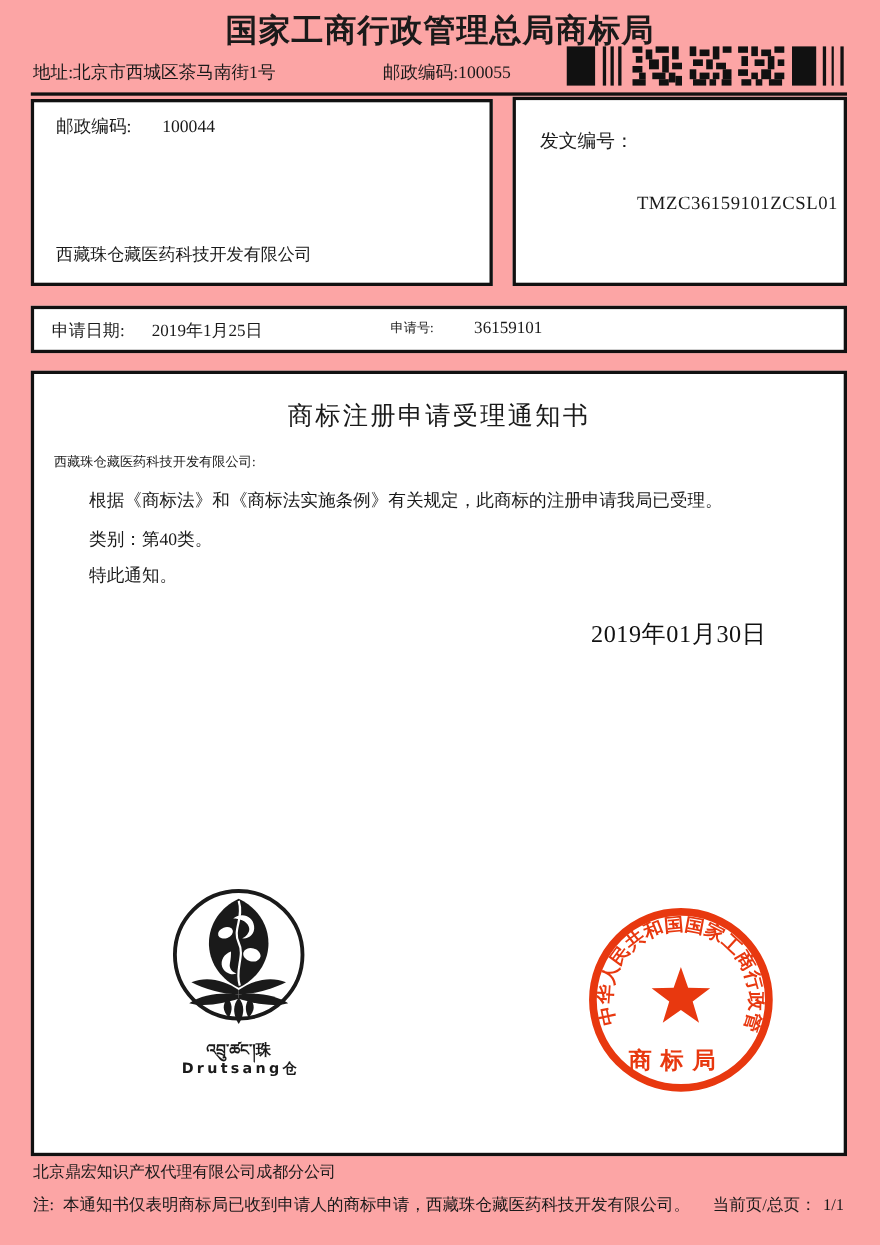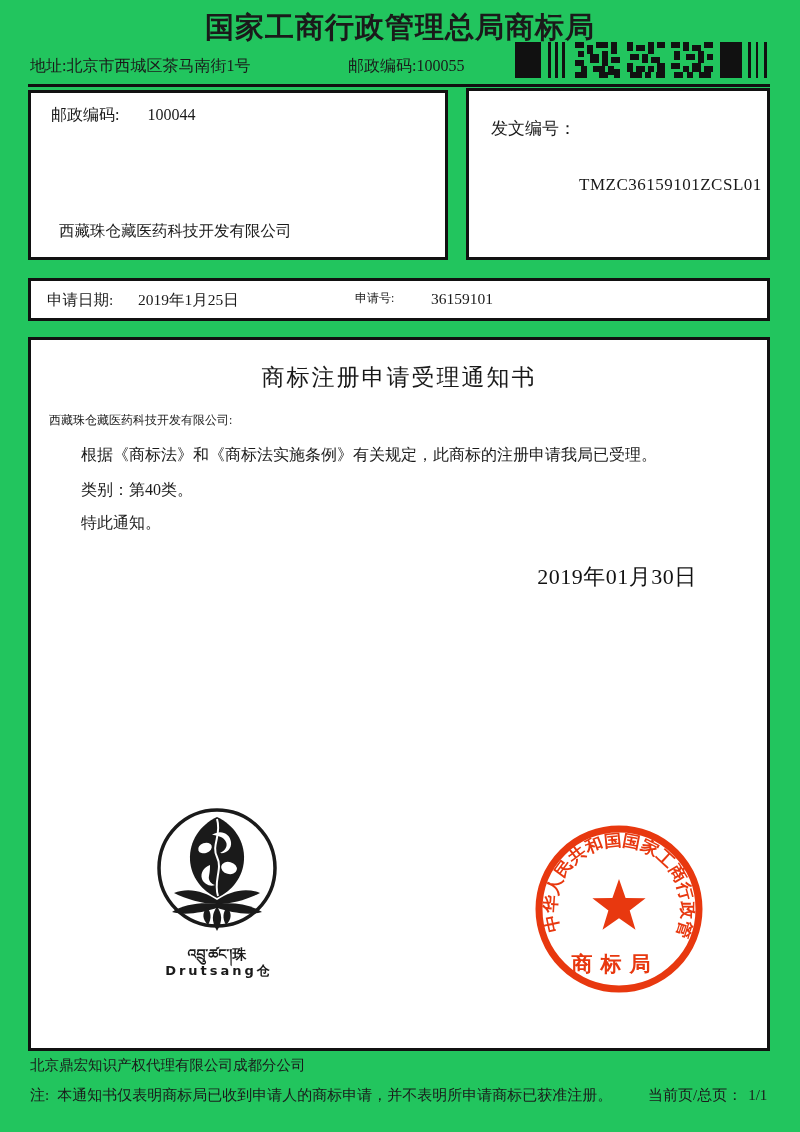--- a/index.html
+++ b/index.html
@@ -1,37 +1,37 @@
 <!DOCTYPE html>
 <html><head>
 <meta charset="utf-8">
 <style>
   * { margin: 0; padding: 0; box-sizing: border-box; }
   body { background: #ffffff; font-family: "Liberation Serif", "DejaVu Serif", serif; color: #1a1a1a; }
-  .page { position: relative; width: 800px; height: 1132px; background: #22c55e; overflow: hidden; margin: 0 auto; }
+  .page { position: relative; width: 800px; height: 1132px; background: #fca5a5; overflow: hidden; margin: 0 auto; }
 
   .doc-title { position: absolute; top: 8px; left: 0; width: 100%; text-align: center;
                font-size: 29px; font-weight: bold; letter-spacing: 1px; }
 
   .addr-line   { position: absolute; top: 56px; left: 30px; font-size: 16px; }
   .postal-line { position: absolute; top: 56px; left: 348px; font-size: 16px; }
   .barcode     { position: absolute; top: 42px; left: 515px; width: 255px; height: 36px; }
 
   .header-rule { position: absolute; top: 84px; left: 28px; width: 742px; height: 3px; background: #111; }
 
   .box { position: absolute; border: 3px solid #111; background: #fff; }
   .recipient-box { left: 28px; top: 90px; width: 420px; height: 170px; }
   .dispatch-box  { left: 466px; top: 88px; width: 304px; height: 172px; }
   .appbar-box    { left: 28px; top: 278px; width: 742px; height: 43px; padding-left: 22px; }
   .main-box      { left: 28px; top: 337px; width: 742px; height: 714px; }
 
   .recipient-box .postal-row { position: absolute; top: 12px; left: 20px; font-size: 16px; }
   .recipient-box .postal-row .val { margin-left: 28px; }
   .recipient-box .addr-row   { position: absolute; top: 68px; left: 20px; width: 400px; font-size: 15.5px; white-space: nowrap; }
-  .recipient-box .company-row{ position: absolute; top: 128px; left: 20px; font-size: 15.5px; margin-left: 8px; }
+  .recipient-box .company-row{ position: absolute; top: 128px; left: 20px; font-size: 15.5px; }
 
   .dispatch-box .label { position: absolute; top: 26px; left: 22px; font-size: 17px; }
   .dispatch-box .value { position: absolute; top: 84px; left: 110px; font-size: 17px; letter-spacing: 0.5px; }
 
   .appbar-box .date-label { position: absolute; top: 9px; left: 16px;  font-size: 15.5px; }
   .appbar-box .date-value { position: absolute; top: 9px; left: 107px; font-size: 15.5px; }
   .appbar-box .num-label  { position: absolute; top: 9px; left: 324px; font-size: 12px; }
   .appbar-box .num-value  { position: absolute; top: 9px; left: 400px; font-size: 15.5px; }
 
   .notice-title { position: absolute; top: 22px; left: 0; width: 100%; text-align: center;
@@ -180,19 +180,19 @@
       </text>
       <polygon fill="#e8380f" points="88,58 94.6,76.9 114.6,77.3 98.7,89.5 104.5,108.7 88,97.2 71.5,108.7 77.4,89.5 61.4,77.3 81.4,76.9"></polygon>
       <text x="84" y="150" text-anchor="middle" font-size="21" font-weight="bold" letter-spacing="8" fill="#e8380f" font-family="'Liberation Serif','DejaVu Serif',serif">商标局</text>
     </svg>
   </div>
 
   <div class="seal-date">2019年01月30日</div>
 
   <div class="agency-line">北京鼎宏知识产权代理有限公司成都分公司</div>
   <div class="note-line">
-    <span class="note-label">注:</span><span>本通知书仅表明商标局已收到申请人的商标申请，并不表明所申请商标已获准注册。</span>
+    <span class="note-label">注:</span><span>本通知书仅表明商标局已收到申请人的商标申请，西藏珠仓藏医药科技开发有限公司。</span>
   </div>
   <div class="page-indicator">
     <span>当前页/总页：</span><span class="val">1/1</span>
   </div>
 
 </div>
 
 </body></html>

